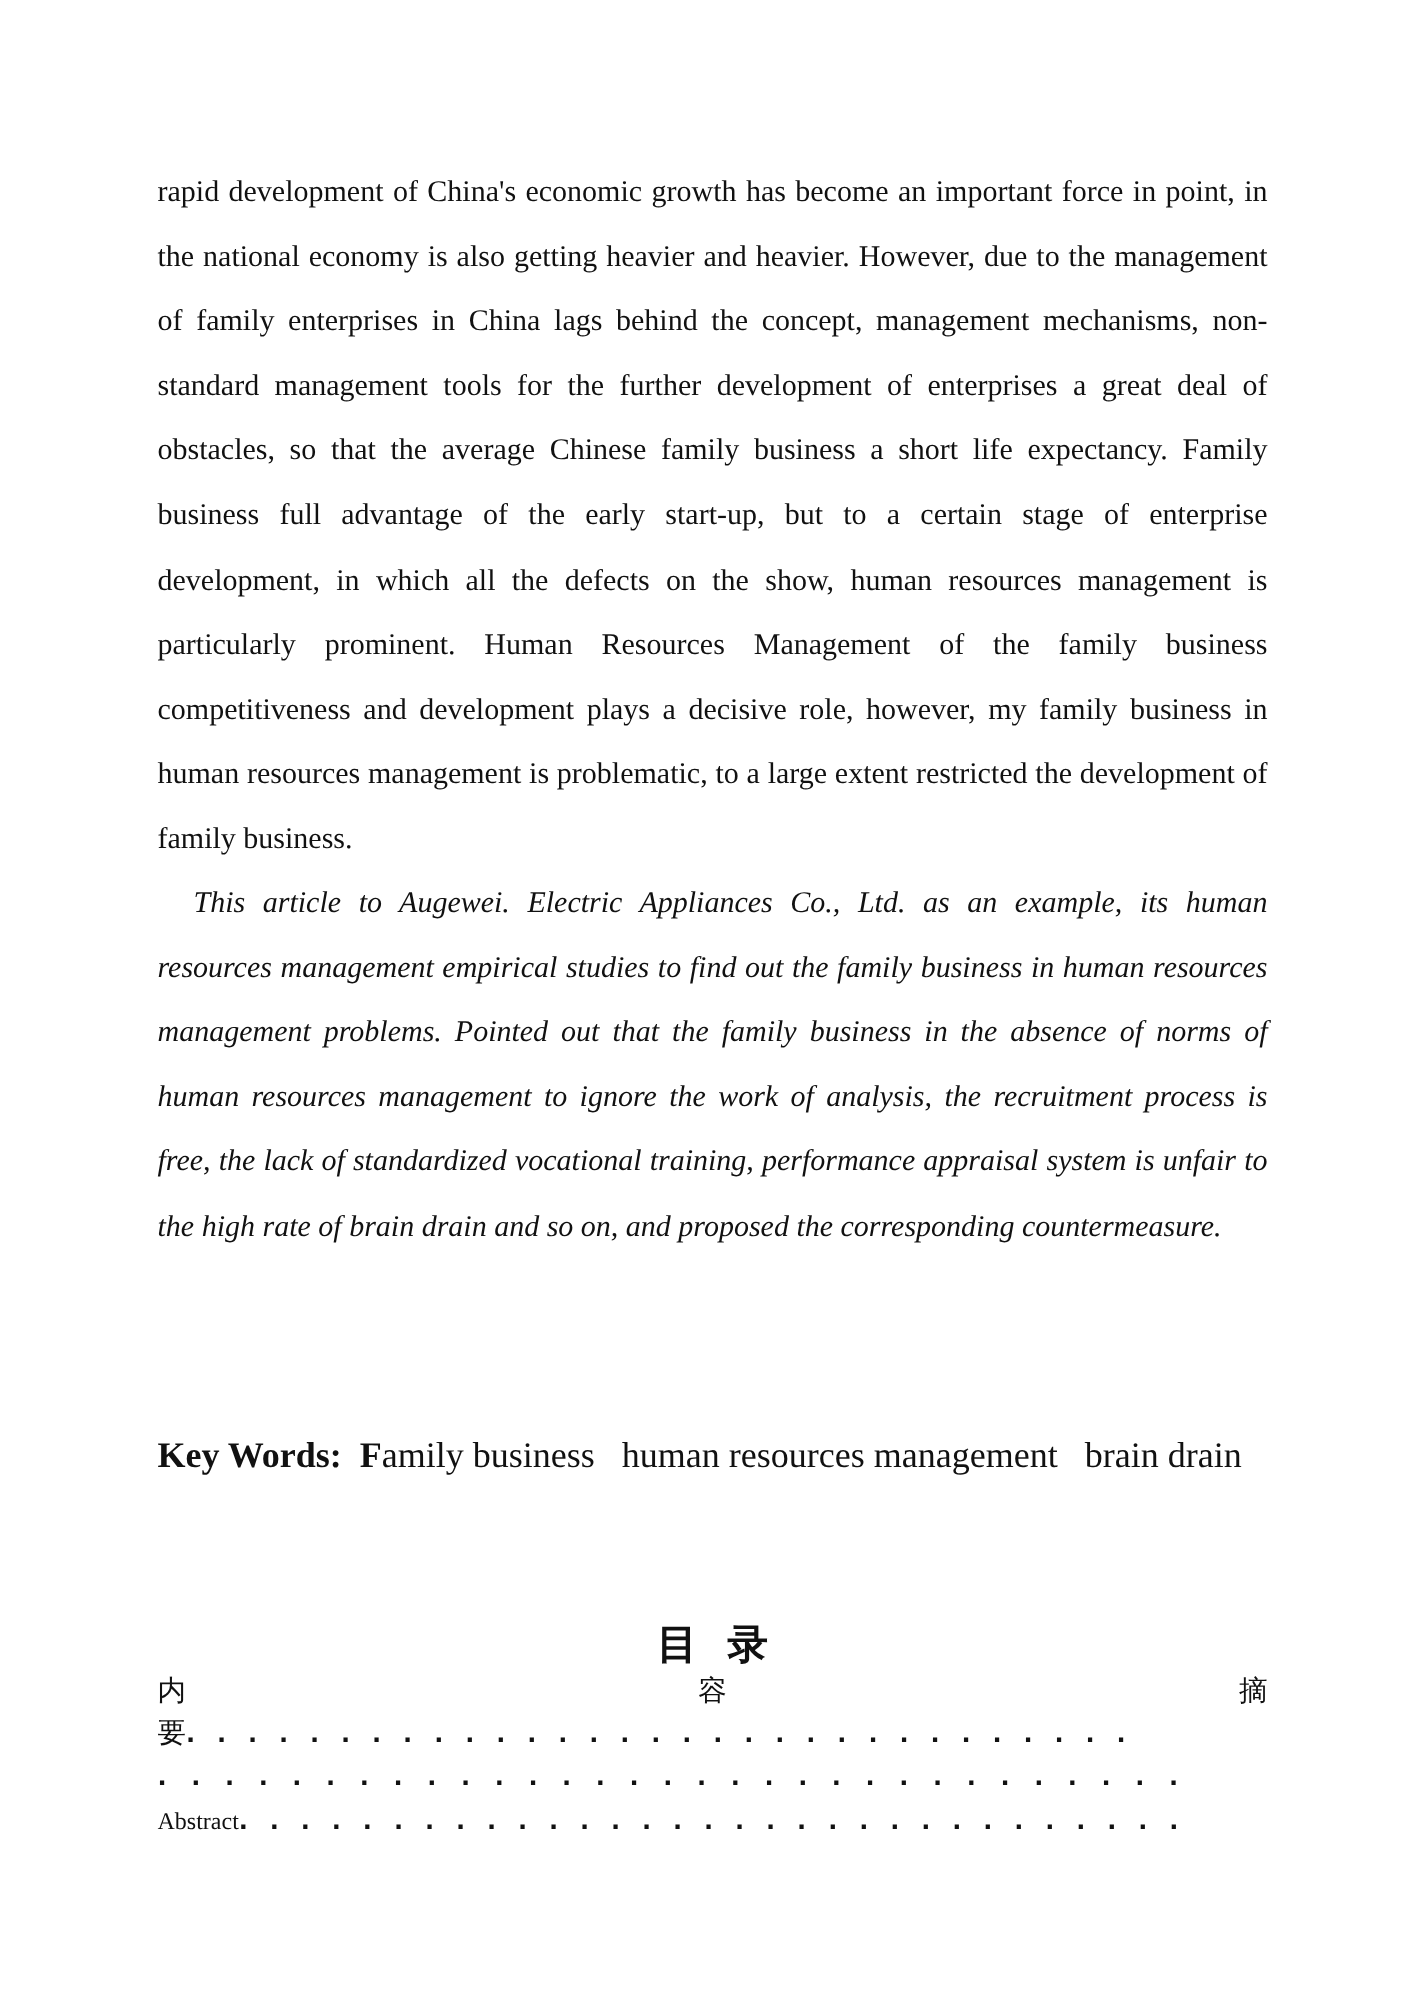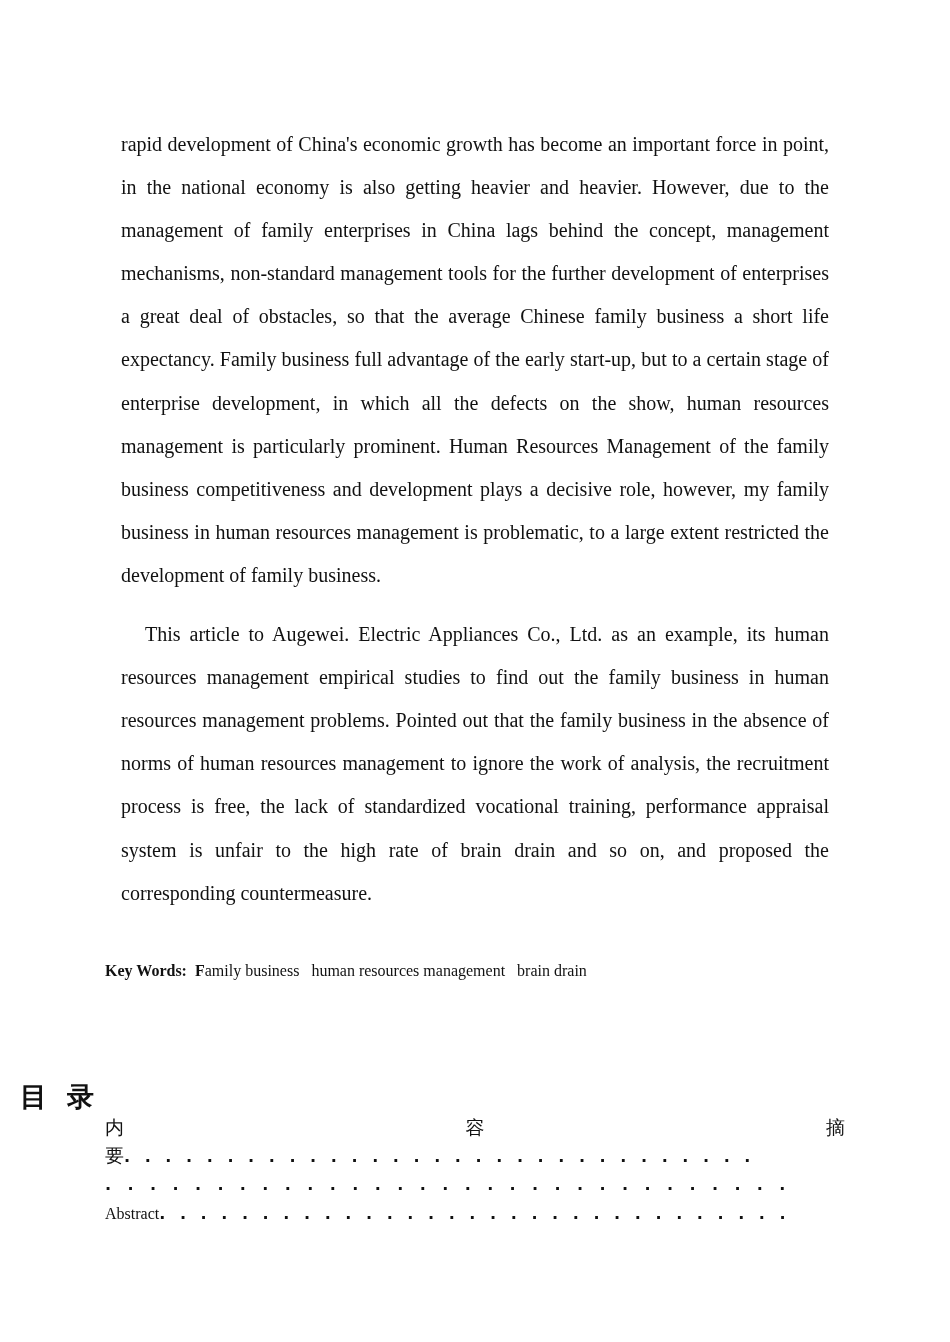--- a/index.html
+++ b/index.html
@@ -21,45 +21,47 @@
       width: 740px;
     }
     .abstract {
       font-family: "Liberation Serif", "DejaVu Serif", serif;
       font-size: 20px;
       line-height: 43.1px;
       text-align: justify;
       margin: 0;
     }
     .abstract p {
-      margin: 16px;
+      margin: 0;
     }
     .abstract p.indent {
       text-indent: 24px;
+      font-style: italic;
     }
     .keywords {
       position: absolute;
       left: 105px;
       top: 957px;
       font-family: "Liberation Serif", "DejaVu Serif", serif;
-      font-size: 16px;
+      font-size: 24px;
       line-height: 28px;
       white-space: pre;
     }
     .keywords .kw-label {
       font-weight: bold;
     }
     .keywords .kw-first {
       font-weight: bold;
     }
     .toc-title {
       position: absolute;
       left: 0;
       width: 950px;
       top: 1080px;
+      text-align: center;
       font-family: "DejaVu Sans", sans-serif;
       font-weight: bold;
       font-size: 27px;
       line-height: 34px;
       letter-spacing: 20px;
       text-indent: 20px;
     }
     .toc {
       position: absolute;
       left: 105px;

